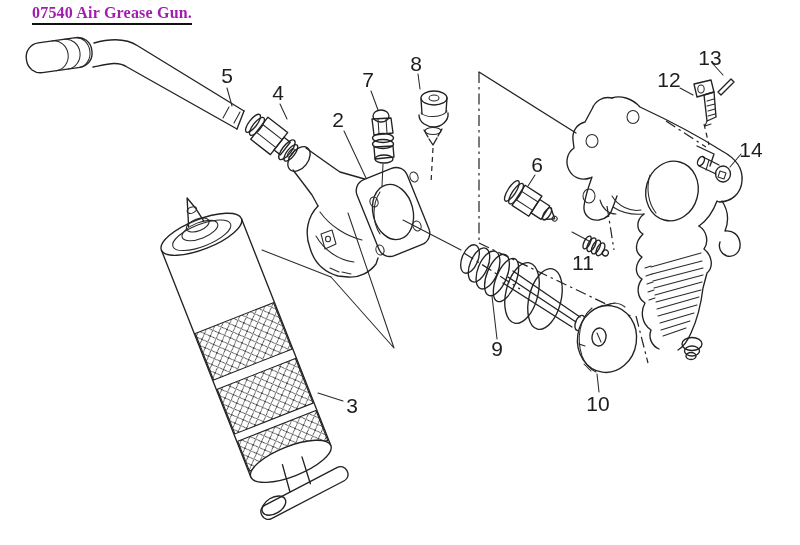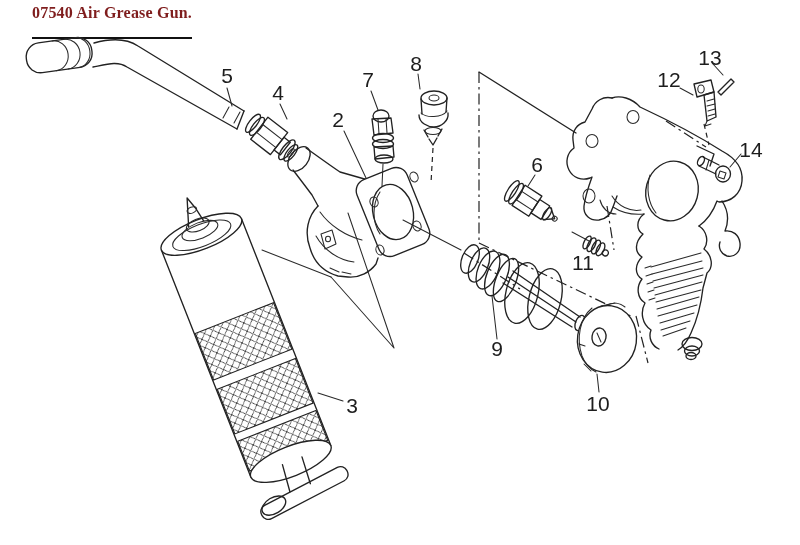--- a/index.html
+++ b/index.html
@@ -3,21 +3,21 @@
 <meta charset="utf-8">
 <style>
   html,body{margin:0;padding:0;background:#e8e8e8;}
   .canvas{
     position:relative;width:800px;height:545px;background:#ffffff;
     font-family:"Liberation Sans", sans-serif;overflow:hidden;
   }
   .page-title{
     position:absolute;left:32px;top:4px;margin:0;
     font-family:"Liberation Serif", serif;font-weight:bold;font-size:16px;
-    color:#7f1d1d;border-bottom:2px solid #111;padding-bottom:15px;letter-spacing:.2px;
+    color:#a21caf;border-bottom:2px solid #111;padding-bottom:1px;letter-spacing:.2px;
     display:inline-block;
   }
   svg{position:absolute;left:0;top:0;}
   svg *{vector-effect:non-scaling-stroke;}
   .ln{fill:none;stroke:#222;stroke-width:1.35;stroke-linecap:round;stroke-linejoin:round;}
   .thin{fill:none;stroke:#2a2a2a;stroke-width:1.05;stroke-linecap:round;stroke-linejoin:round;}
   .wfill{fill:#ffffff;stroke:#222;stroke-width:1.35;stroke-linejoin:round;}
   .dash{fill:none;stroke:#222;stroke-width:1.2;stroke-dasharray:5,4;}
   .dashdot{fill:none;stroke:#222;stroke-width:1.2;stroke-dasharray:11,4,2.5,4;}
   .lbl{font-family:"Liberation Sans", sans-serif;font-size:21px;fill:#1d1d1d;text-anchor:middle;}

